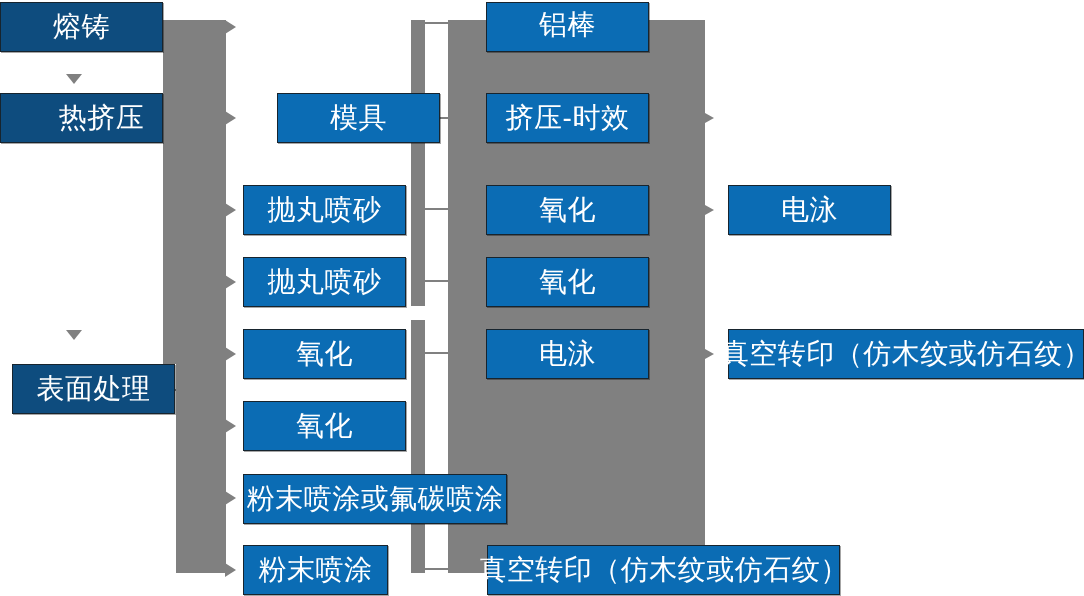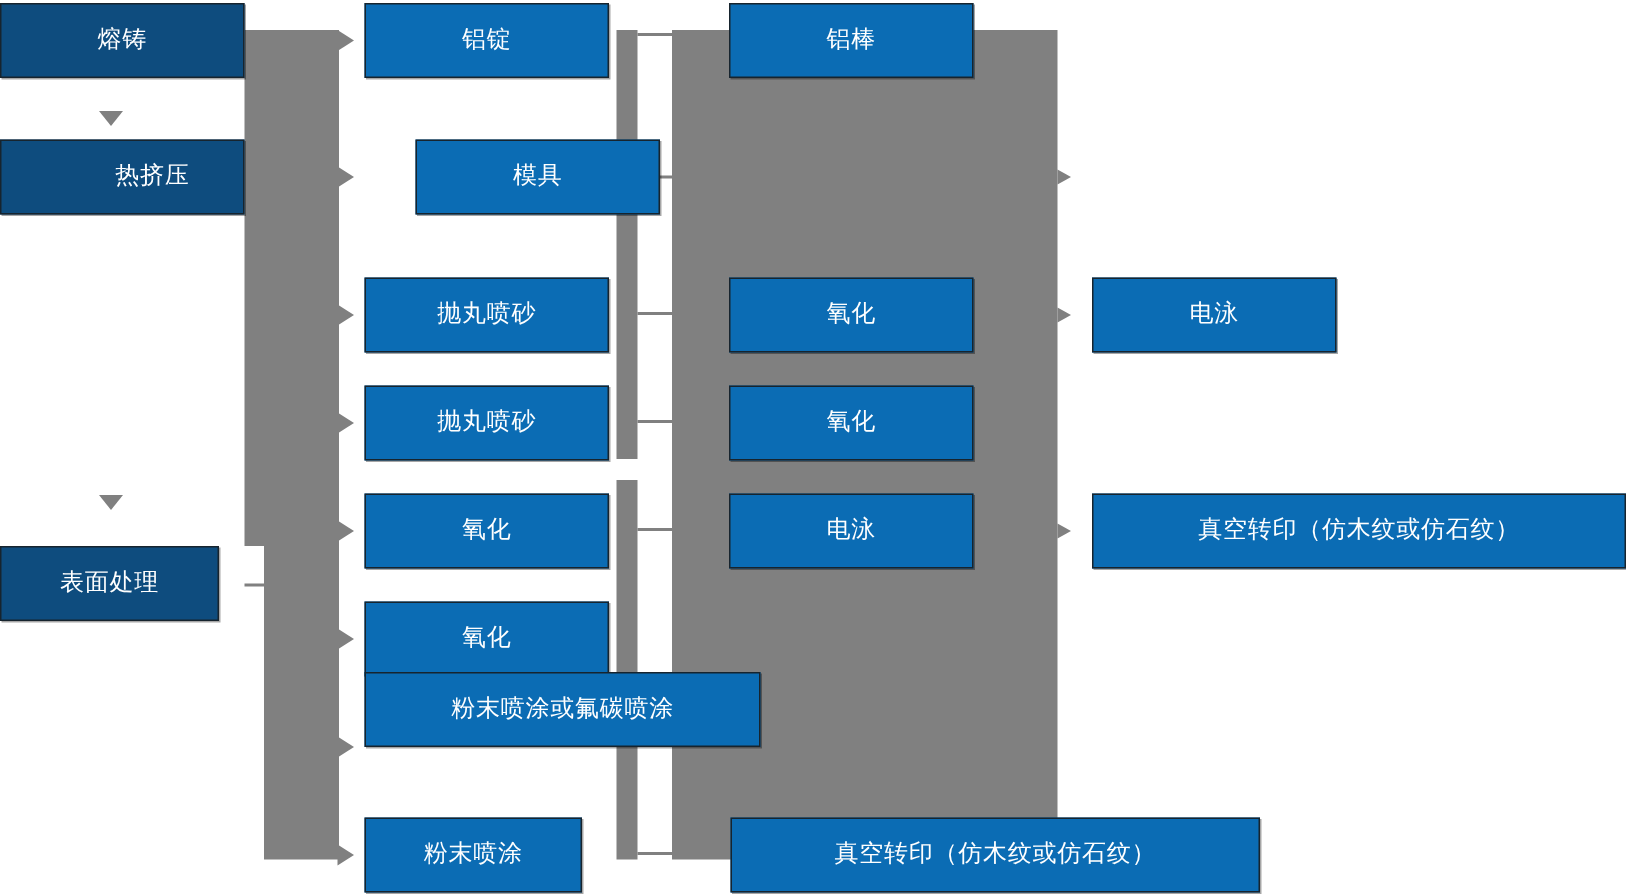--- a/index.html
+++ b/index.html
@@ -71,21 +71,21 @@
     white-space:nowrap;
     letter-spacing:0.5px;
     box-shadow:1px 1px 0 rgba(0,0,0,0.35);
   }
   .node.navy{ background:#0E4C7E; }
   .node.blue{ background:#0B6CB4; }
   .node .lbl{
     display:block;
     line-height:1;
   }
-  .fs20{ font-size:16px; }
+  .fs20{ font-size:28px; }
 </style>
 </head>
 <body>
 
 <div id="stage">
 
   <div class="gray" style="left:163px;top:20px;width:63px;height:344px;"></div>
 
   <div class="gray" style="left:176px;top:364px;width:50px;height:209px;"></div>
 
@@ -121,27 +121,24 @@
   <div class="arrow-sm" style="left:705px;top:349px;"></div>
 
   <div class="node navy" style="left:0px;top:2px;width:163px;height:50px;">
     <span class="lbl fs20">熔铸</span>
   </div>
 
   <div class="node navy" style="left:0px;top:93px;width:163px;height:50px;padding-left:40px;">
     <span class="lbl fs20">热挤压</span>
   </div>
 
-  <div class="node navy" style="left:0px;top:364px;width:146px;height:50px;">
+  <div class="node navy" style="left:12px;top:364px;width:163px;height:50px;">
     <span class="lbl fs20">表面处理</span>
   </div>
 
-  <div class="node blue" style="left:243px;top:2px;width:163px;height:50px;">
-    <span class="lbl fs20">铝锭</span>
-  </div>
 
   <div class="node blue" style="left:243px;top:93px;width:163px;height:50px;margin-left:34px;">
     <span class="lbl fs20">模具</span>
   </div>
 
   <div class="node blue" style="left:243px;top:185px;width:163px;height:50px;">
     <span class="lbl fs20">抛丸喷砂</span>
   </div>
 
   <div class="node blue" style="left:243px;top:257px;width:163px;height:50px;">
@@ -149,32 +146,35 @@
   </div>
 
   <div class="node blue" style="left:243px;top:329px;width:163px;height:50px;">
     <span class="lbl fs20">氧化</span>
   </div>
 
   <div class="node blue" style="left:243px;top:401px;width:163px;height:50px;">
     <span class="lbl fs20">氧化</span>
   </div>
 
-  <div class="node blue" style="left:243px;top:448px;width:264px;height:50px;">
+  <div class="node blue" style="left:243px;top:474px;width:264px;height:50px;">
     <span class="lbl fs20">粉末喷涂或氟碳喷涂</span>
   </div>
 
   <div class="node blue" style="left:243px;top:545px;width:145px;height:50px;">
     <span class="lbl fs20">粉末喷涂</span>
   </div>
 
   <div class="node blue" style="left:486px;top:2px;width:163px;height:50px;font-family:Liberation Mono, monospace;">
     <span class="lbl fs20">铝棒</span>
   </div>
 
+  <div class="node blue" style="left:486px;top:93px;width:163px;height:50px;">
+    <span class="lbl fs20">挤压-时效</span>
+  </div>
 
   <div class="node blue" style="left:486px;top:185px;width:163px;height:50px;">
     <span class="lbl fs20">氧化</span>
   </div>
 
   <div class="node blue" style="left:486px;top:257px;width:163px;height:50px;">
     <span class="lbl fs20">氧化</span>
   </div>
 
   <div class="node blue" style="left:486px;top:329px;width:163px;height:50px;">

